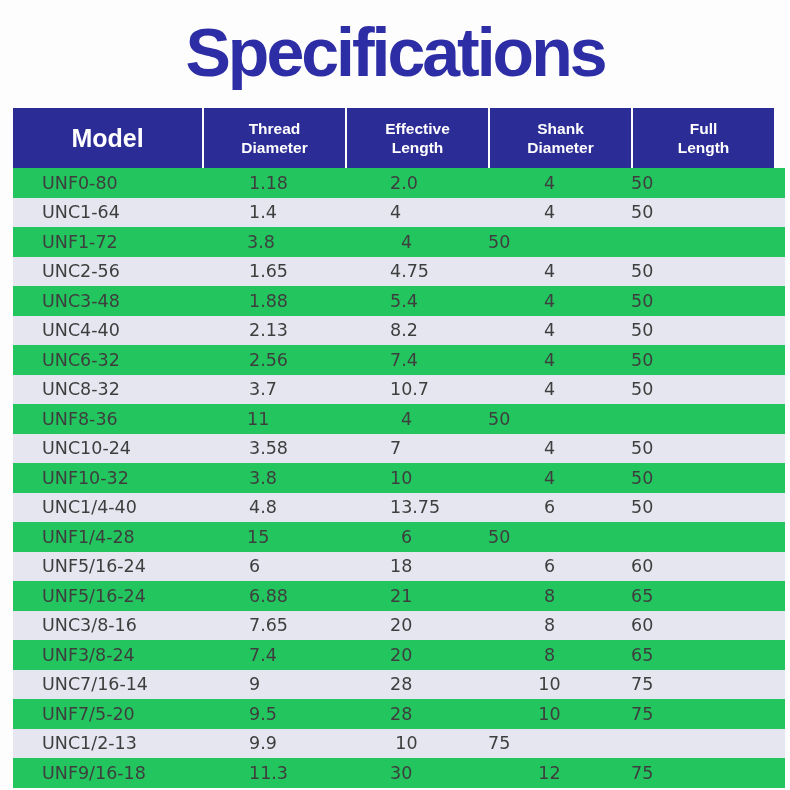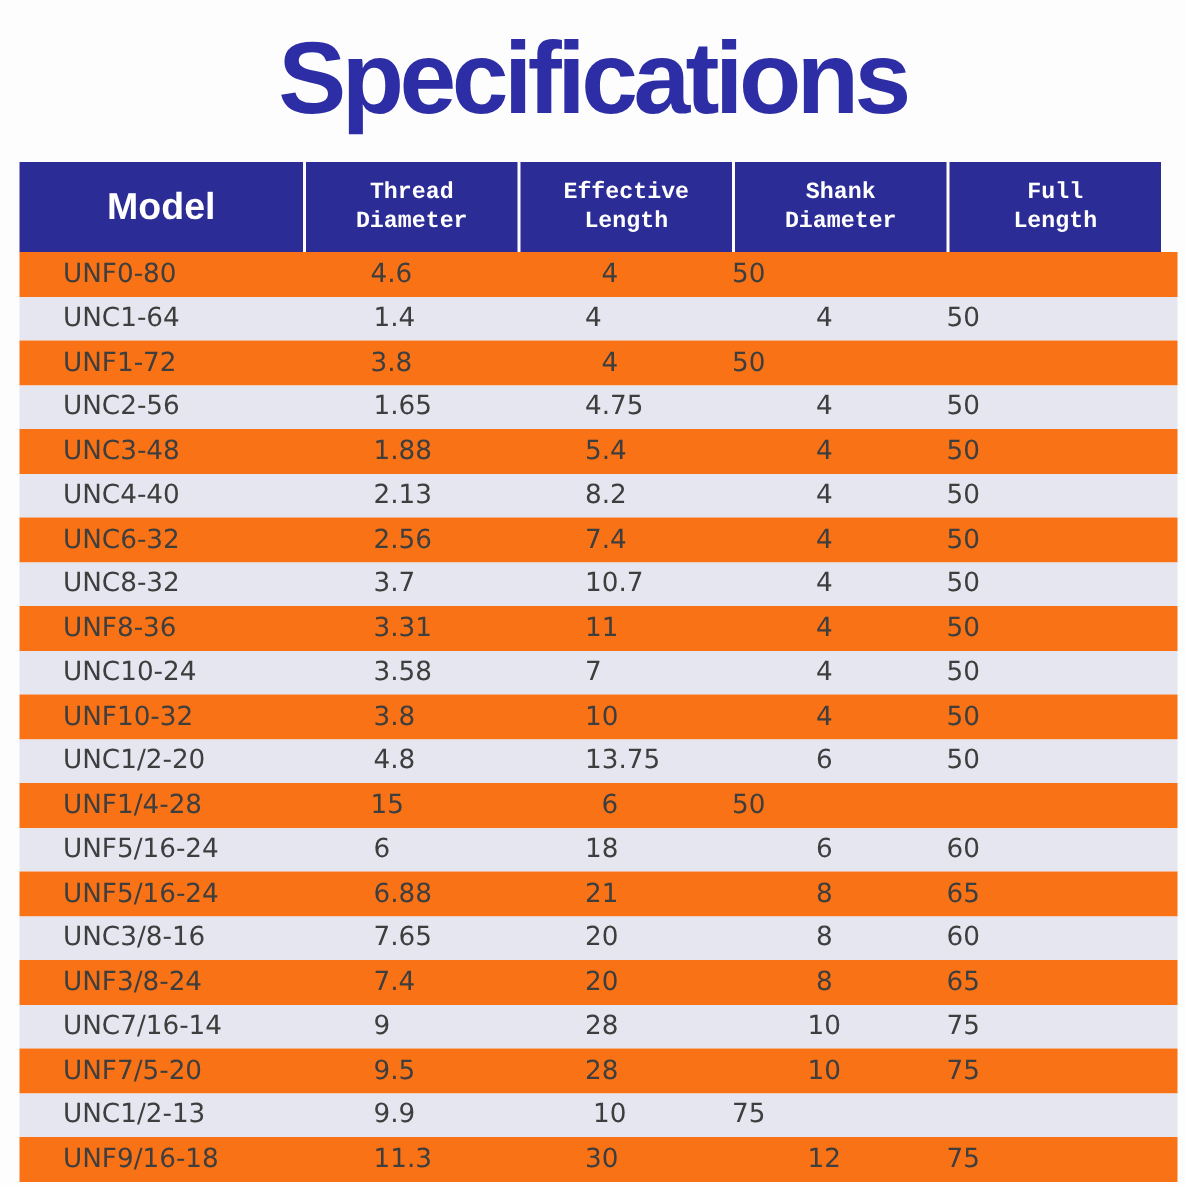--- a/index.html
+++ b/index.html
@@ -43,28 +43,28 @@
     display: flex;
     flex-direction: column;
     justify-content: center;
     align-items: center;
     text-align: left;
     font-weight: bold;
     font-size: 15.5px;
     line-height: 19px;
   }
   .th.model { width: 189px; font-size: 25px; line-height: 28px; }
-  .th.c { width: 141px; font-family: Liberation Mono, monospace; }
+  .th.c { width: 141px; }
   .tbody { width: 772px; }
   .tr {
     display: flex;
     align-items: center;
     height: 29.5px;
     width: 772px;
-    background: #f97316;
+    background: #22c55e;
   }
   .tr:nth-child(even) { background: #e6e6f1; }
   .td {
     font-family: "DejaVu Sans", sans-serif;
     font-size: 17.5px;
     color: #3e3e3e;
     white-space: nowrap;
     box-sizing: border-box;
   }
   .td.model  { width: 189px; padding-left: 29px; }
@@ -101,21 +101,22 @@
       <div class="th c">
         <span>Full</span>
         <span>Length</span>
       </div>
     </div>
 
     <div class="tbody">
 
       <div class="tr">
         <div class="td model">UNF0-80</div>
-        <div class="td eff">4.6</div>
+        <div class="td thread">1.18</div>
+        <div class="td eff">2.0</div>
         <div class="td shank">4</div>
         <div class="td full">50</div>
       </div>
 
       <div class="tr">
         <div class="td model">UNC1-64</div>
         <div class="td thread">1.4</div>
         <div class="td eff">4</div>
         <div class="td shank">4</div>
         <div class="td full">50</div>
@@ -163,21 +164,20 @@
       <div class="tr">
         <div class="td model">UNC8-32</div>
         <div class="td thread">3.7</div>
         <div class="td eff">10.7</div>
         <div class="td shank">4</div>
         <div class="td full">50</div>
       </div>
 
       <div class="tr">
         <div class="td model">UNF8-36</div>
-        <div class="td thread">3.31</div>
         <div class="td eff">11</div>
         <div class="td shank">4</div>
         <div class="td full">50</div>
       </div>
 
       <div class="tr">
         <div class="td model">UNC10-24</div>
         <div class="td thread">3.58</div>
         <div class="td eff">7</div>
         <div class="td shank">4</div>
@@ -186,21 +186,21 @@
 
       <div class="tr">
         <div class="td model">UNF10-32</div>
         <div class="td thread">3.8</div>
         <div class="td eff">10</div>
         <div class="td shank">4</div>
         <div class="td full">50</div>
       </div>
 
       <div class="tr">
-        <div class="td model">UNC1/2-20</div>
+        <div class="td model">UNC1/4-40</div>
         <div class="td thread">4.8</div>
         <div class="td eff">13.75</div>
         <div class="td shank">6</div>
         <div class="td full">50</div>
       </div>
 
       <div class="tr">
         <div class="td model">UNF1/4-28</div>
         <div class="td eff">15</div>
         <div class="td shank">6</div>

